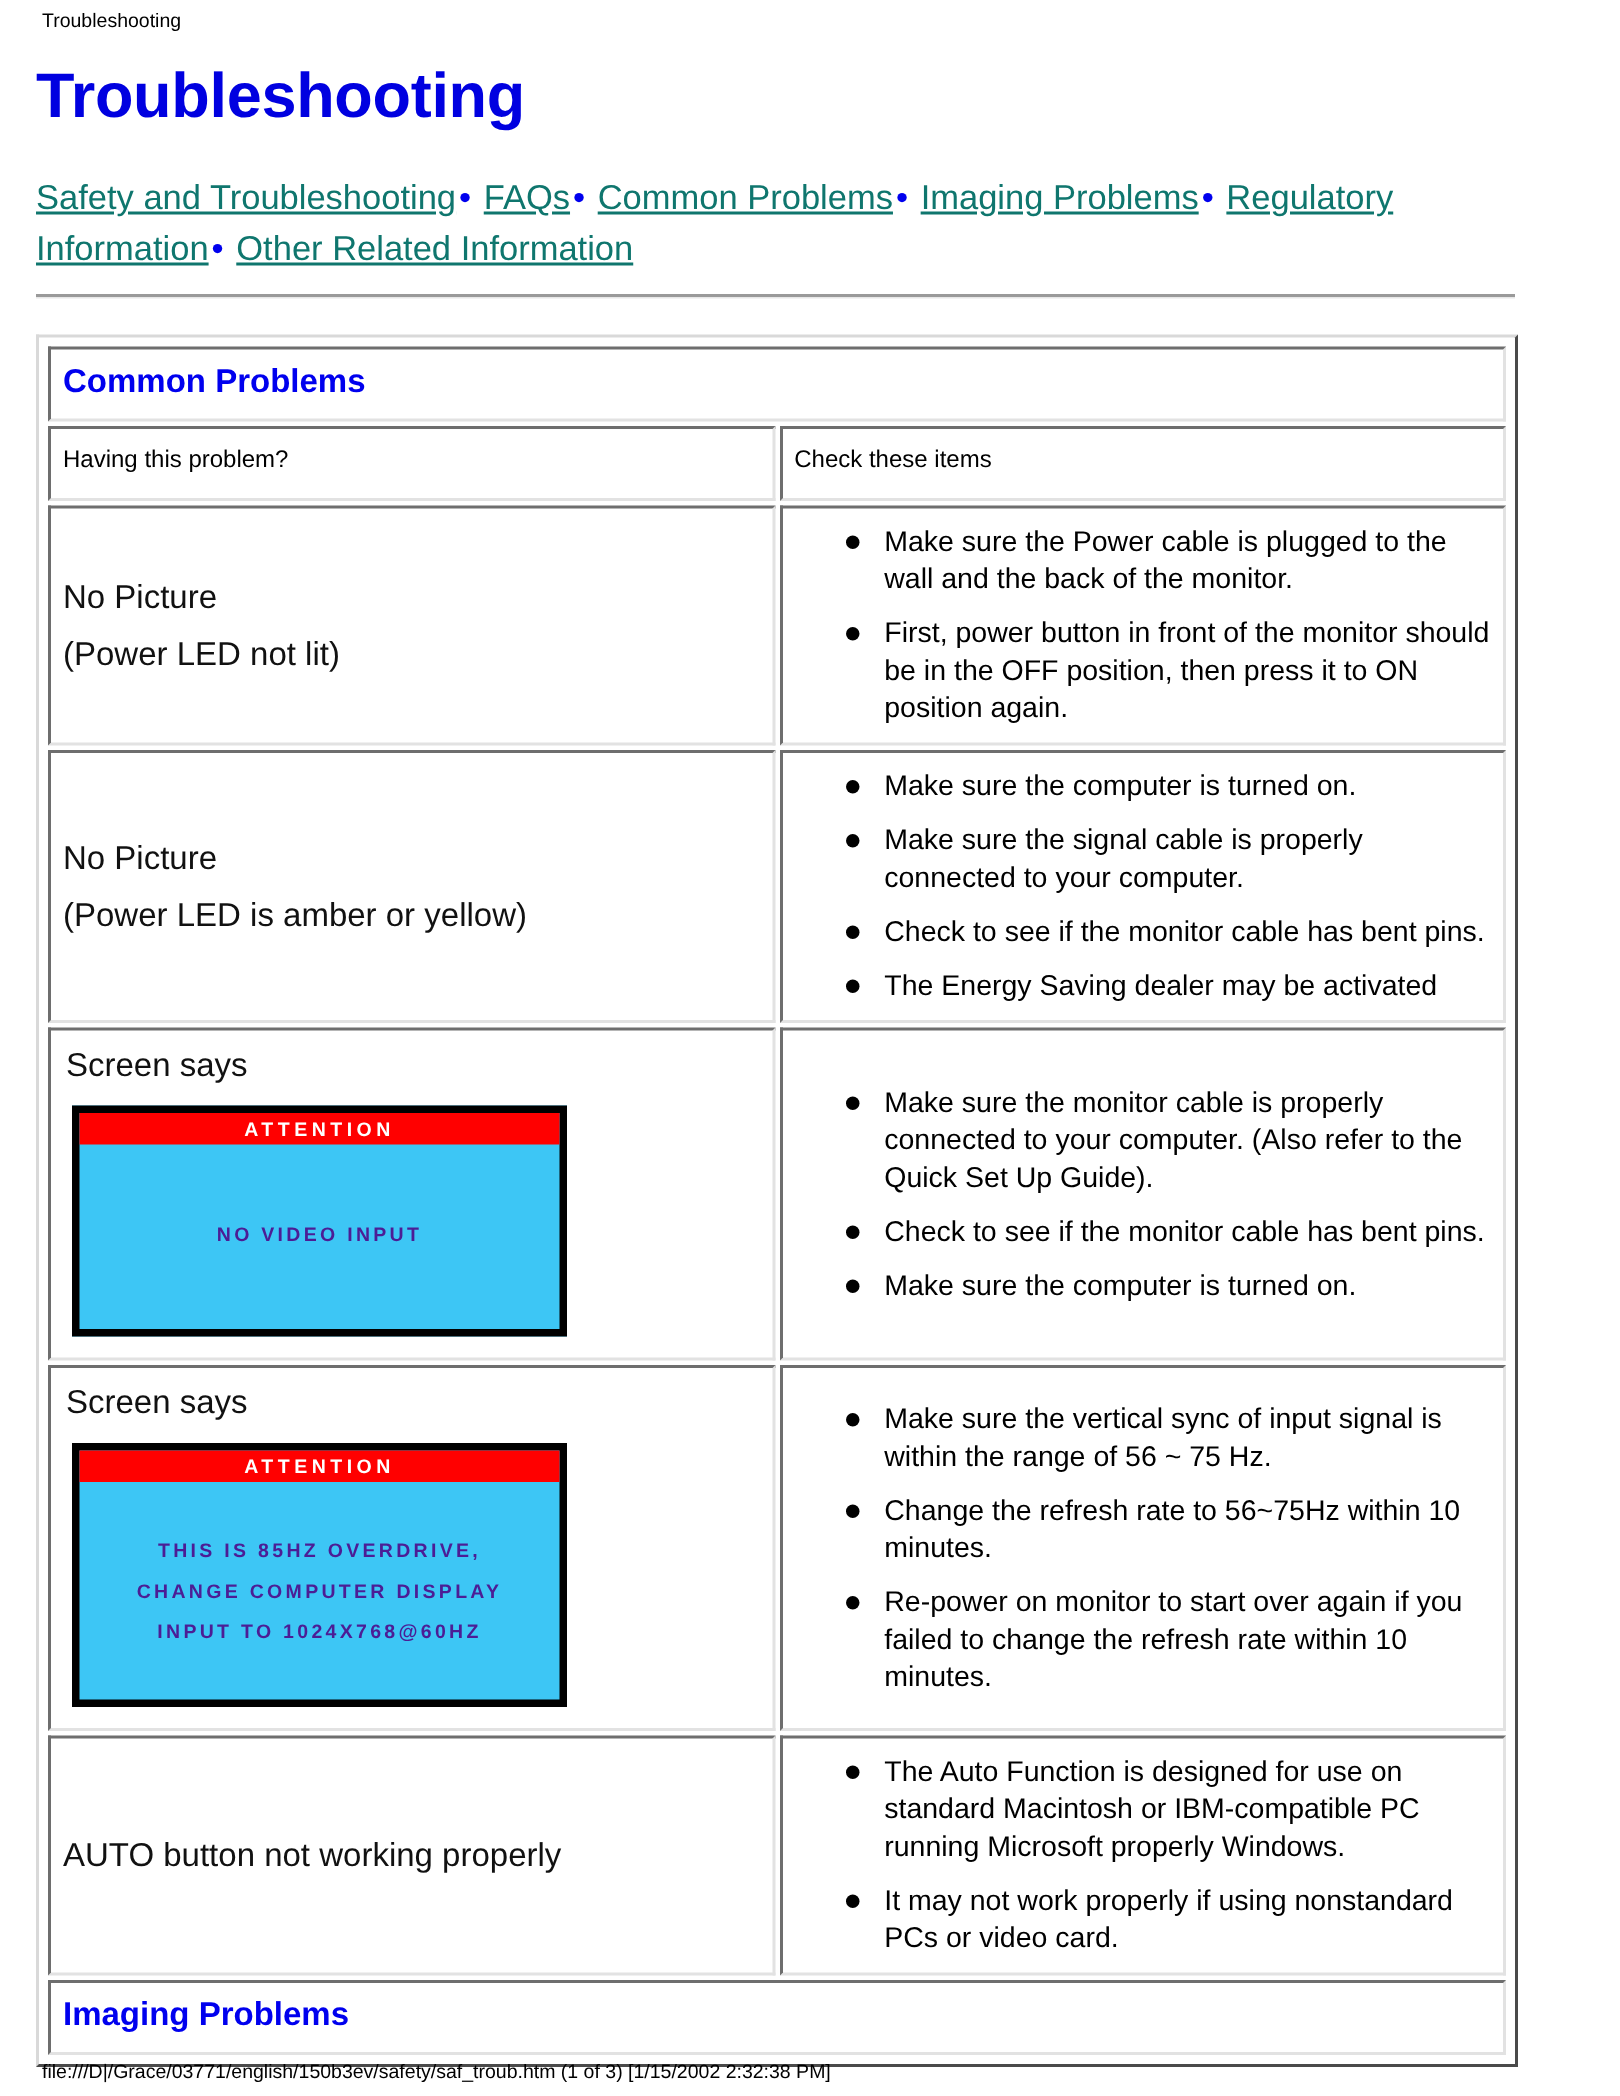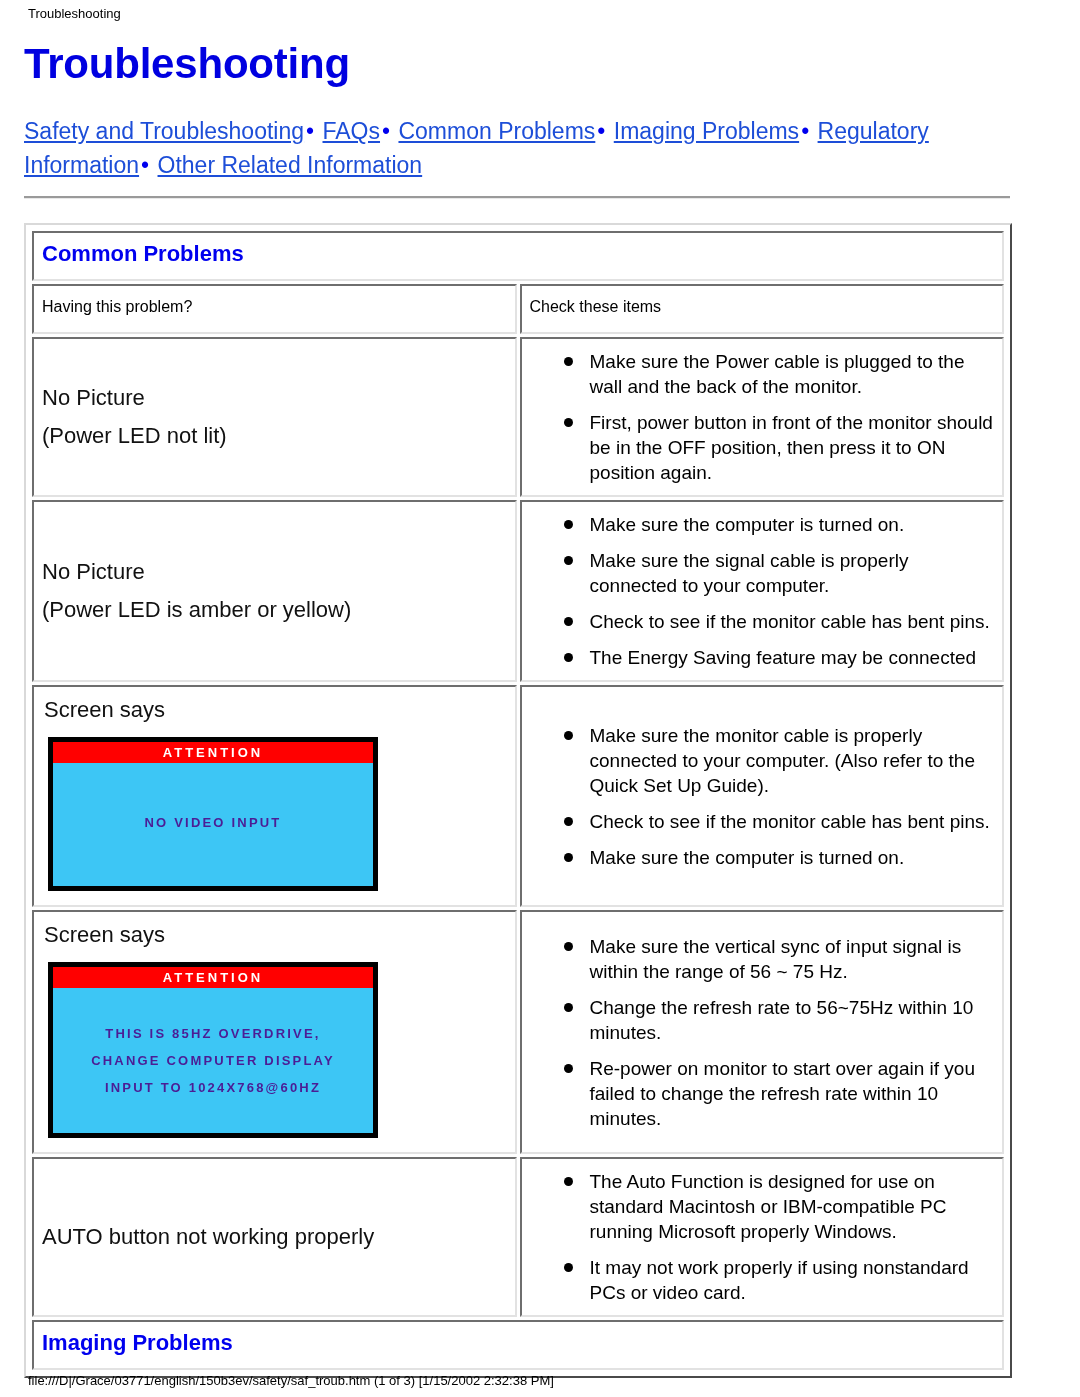--- a/index.html
+++ b/index.html
@@ -57,21 +57,21 @@
   }
 
   .navline {
     font-size: 23px;
     line-height: 34px;
     color: #0000ee;
     margin: 0 0 14px 0;
     max-width: 1000px;
   }
   .navline a {
-    color: #1d4ed8;
+    color: #0f766e;
     text-decoration: underline;
   }
   .navline .sep {
     color: #0000ee;
     text-decoration: none;
     padding: 0 2px;
   }
 
   hr.rule {
     border: none;
@@ -259,21 +259,21 @@
               <div class="problem">
                 <span>No Picture</span>
                 <span class="line2">(Power LED is amber or yellow)</span>
               </div>
             </td>
             <td class="col-right">
               <ul class="checks">
                 <li>Make sure the computer is turned on.</li>
                 <li>Make sure the signal cable is properly connected to your computer.</li>
                 <li>Check to see if the monitor cable has bent pins.</li>
-                <li>The Energy Saving feature may be connected</li>
+                <li>The Energy Saving dealer may be activated</li>
               </ul>
             </td>
           </tr>
 
           <tr>
             <td class="col-left">
               <div class="screen-says">Screen says</div>
               <div class="osd">
                 <div class="osd-title">ATTENTION</div>
                 <div class="osd-body single">

